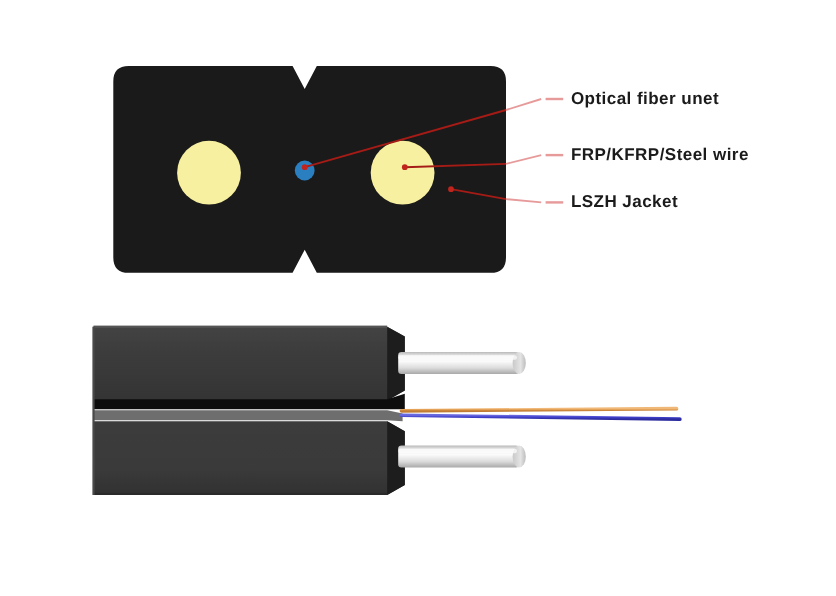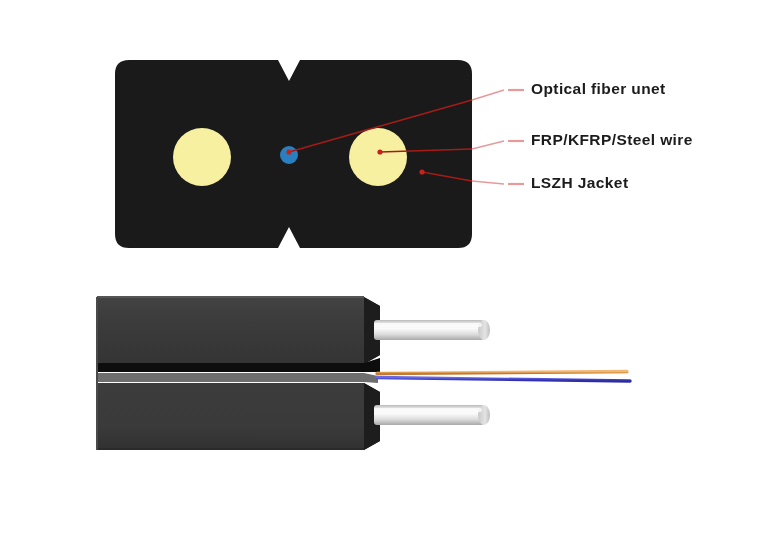--- a/index.html
+++ b/index.html
@@ -12,21 +12,21 @@
     width: 760px;
     height: 542px;
     position: relative;
     overflow: hidden;
     font-family: "Liberation Sans", sans-serif;
     -webkit-font-smoothing: antialiased;
   }
 
   #diagram-root {
     position: absolute;
-    left: 12px;
+    left: 0;
     top: 0;
     width: 648px;
     height: 542px;
   }
 
   svg.figure {
     position: absolute;
     left: 0;
     top: 0;
     width: 760px;

